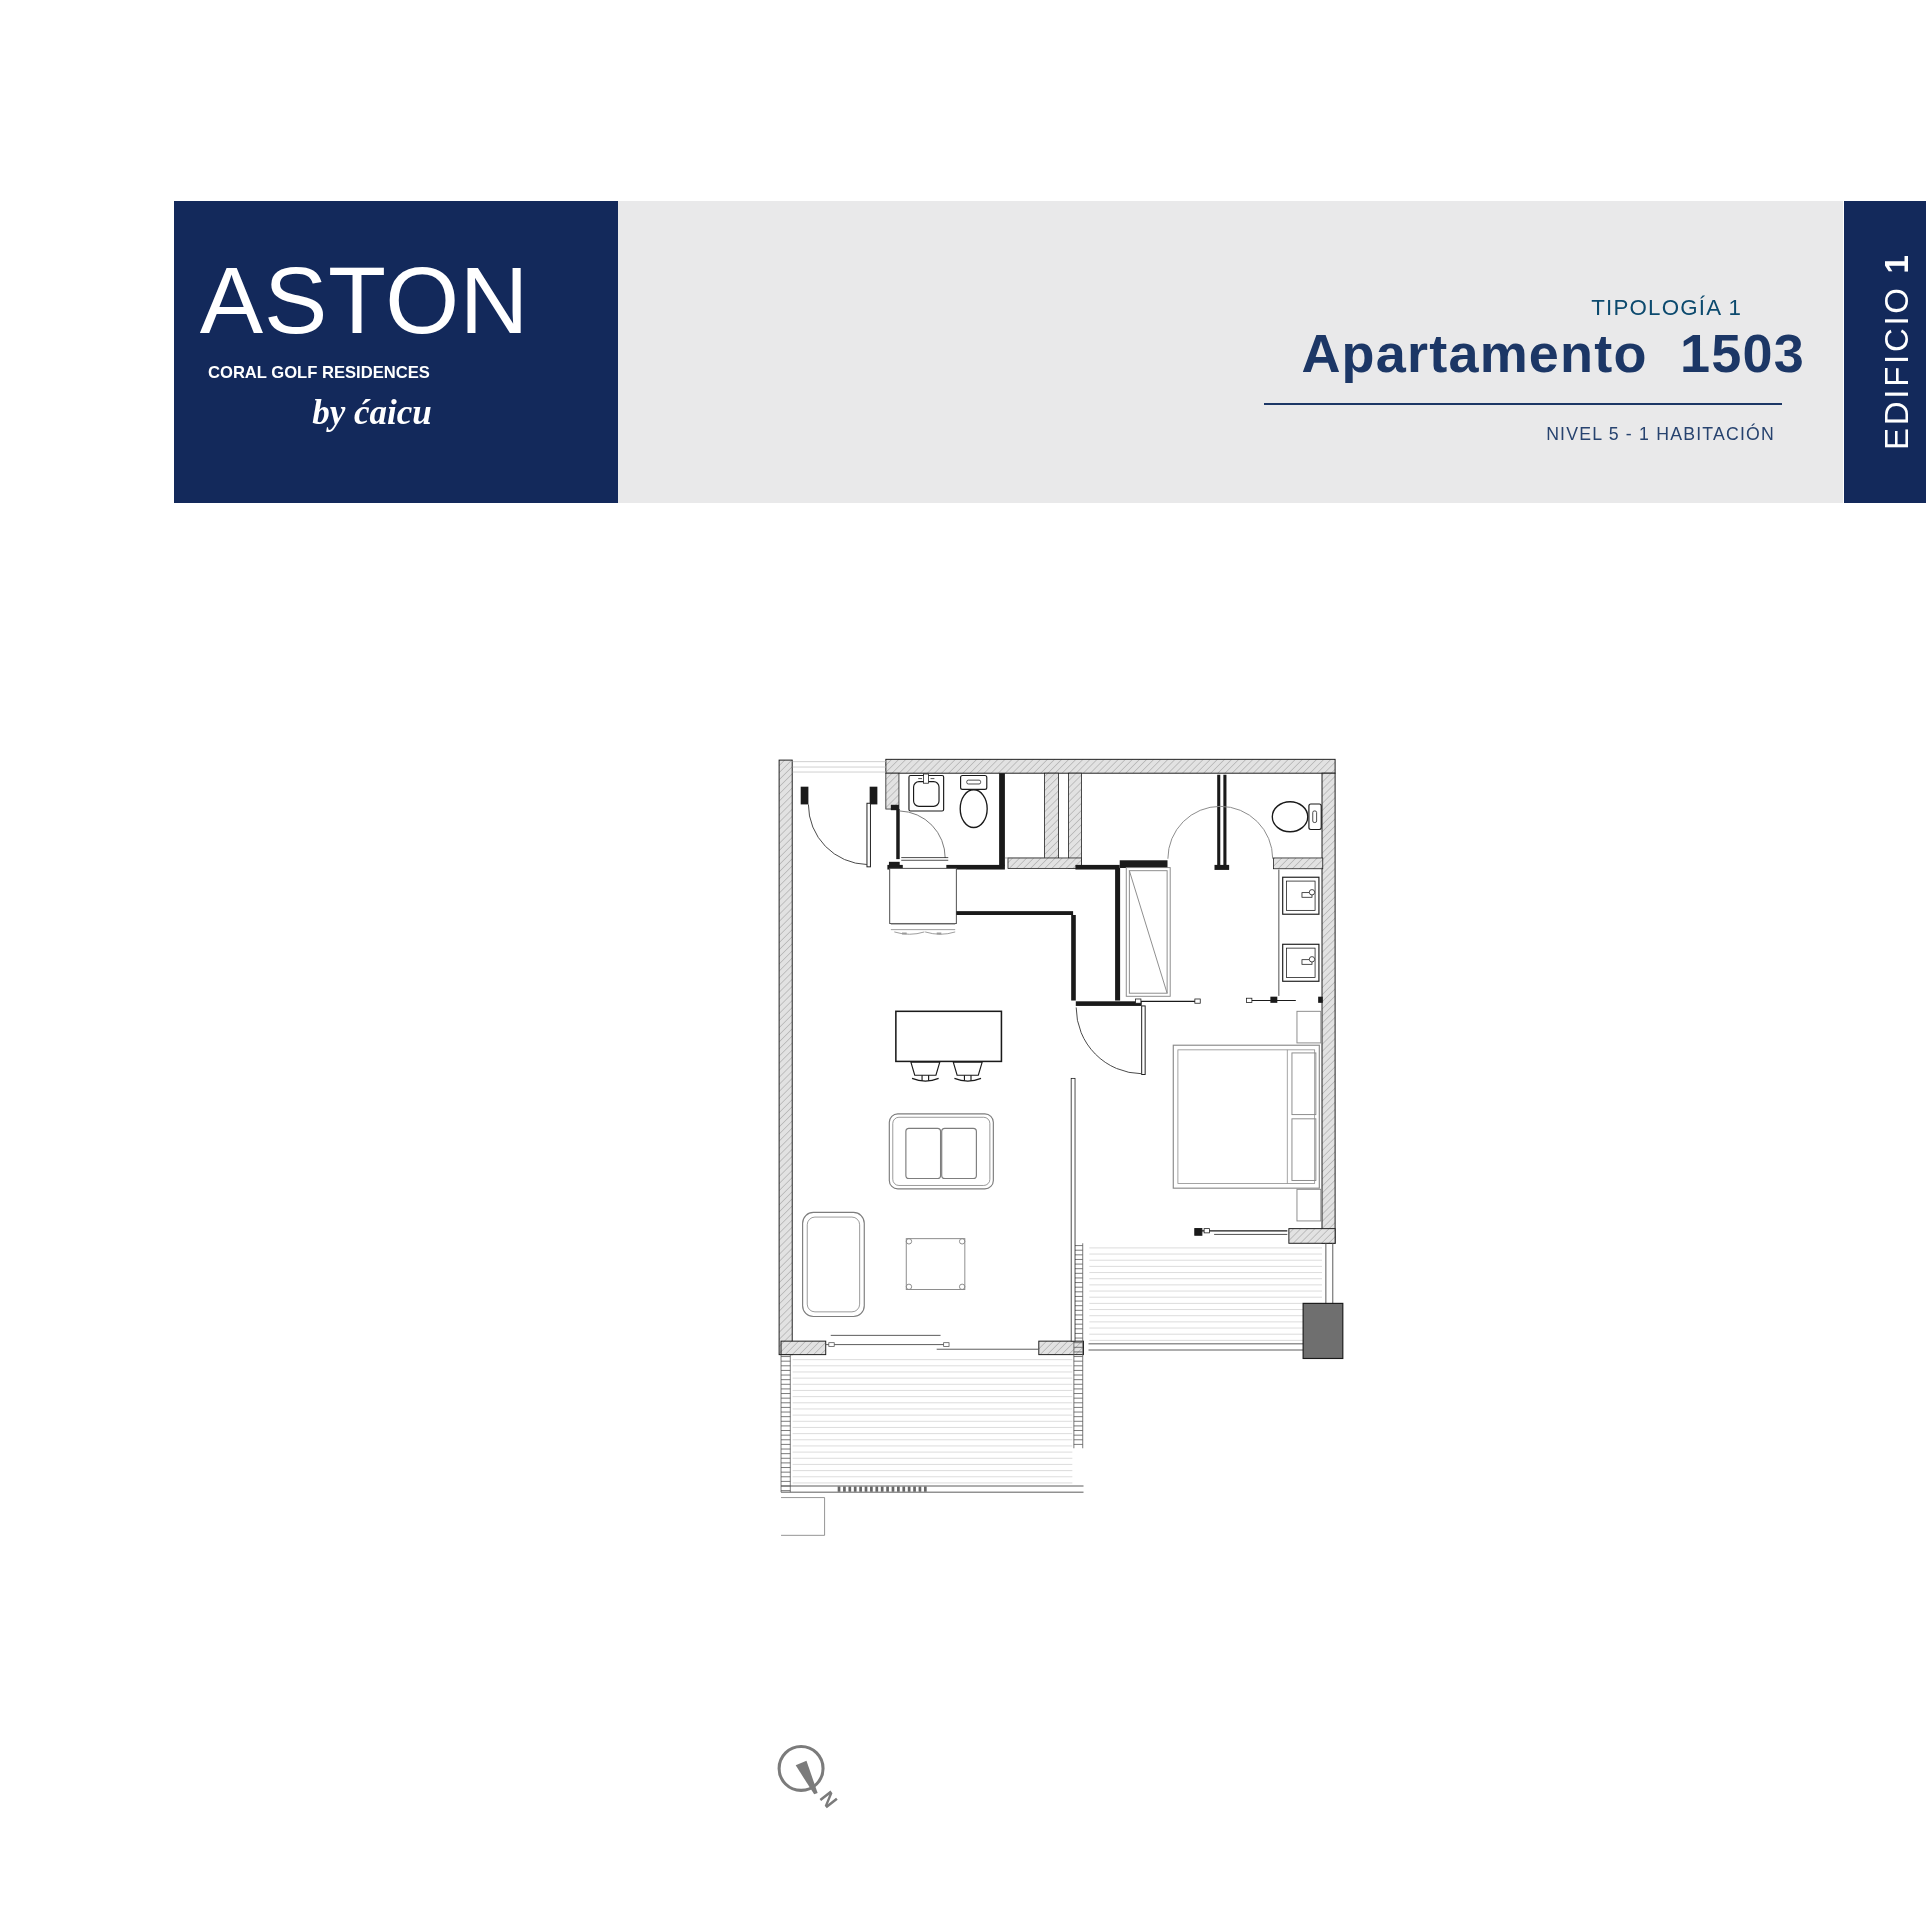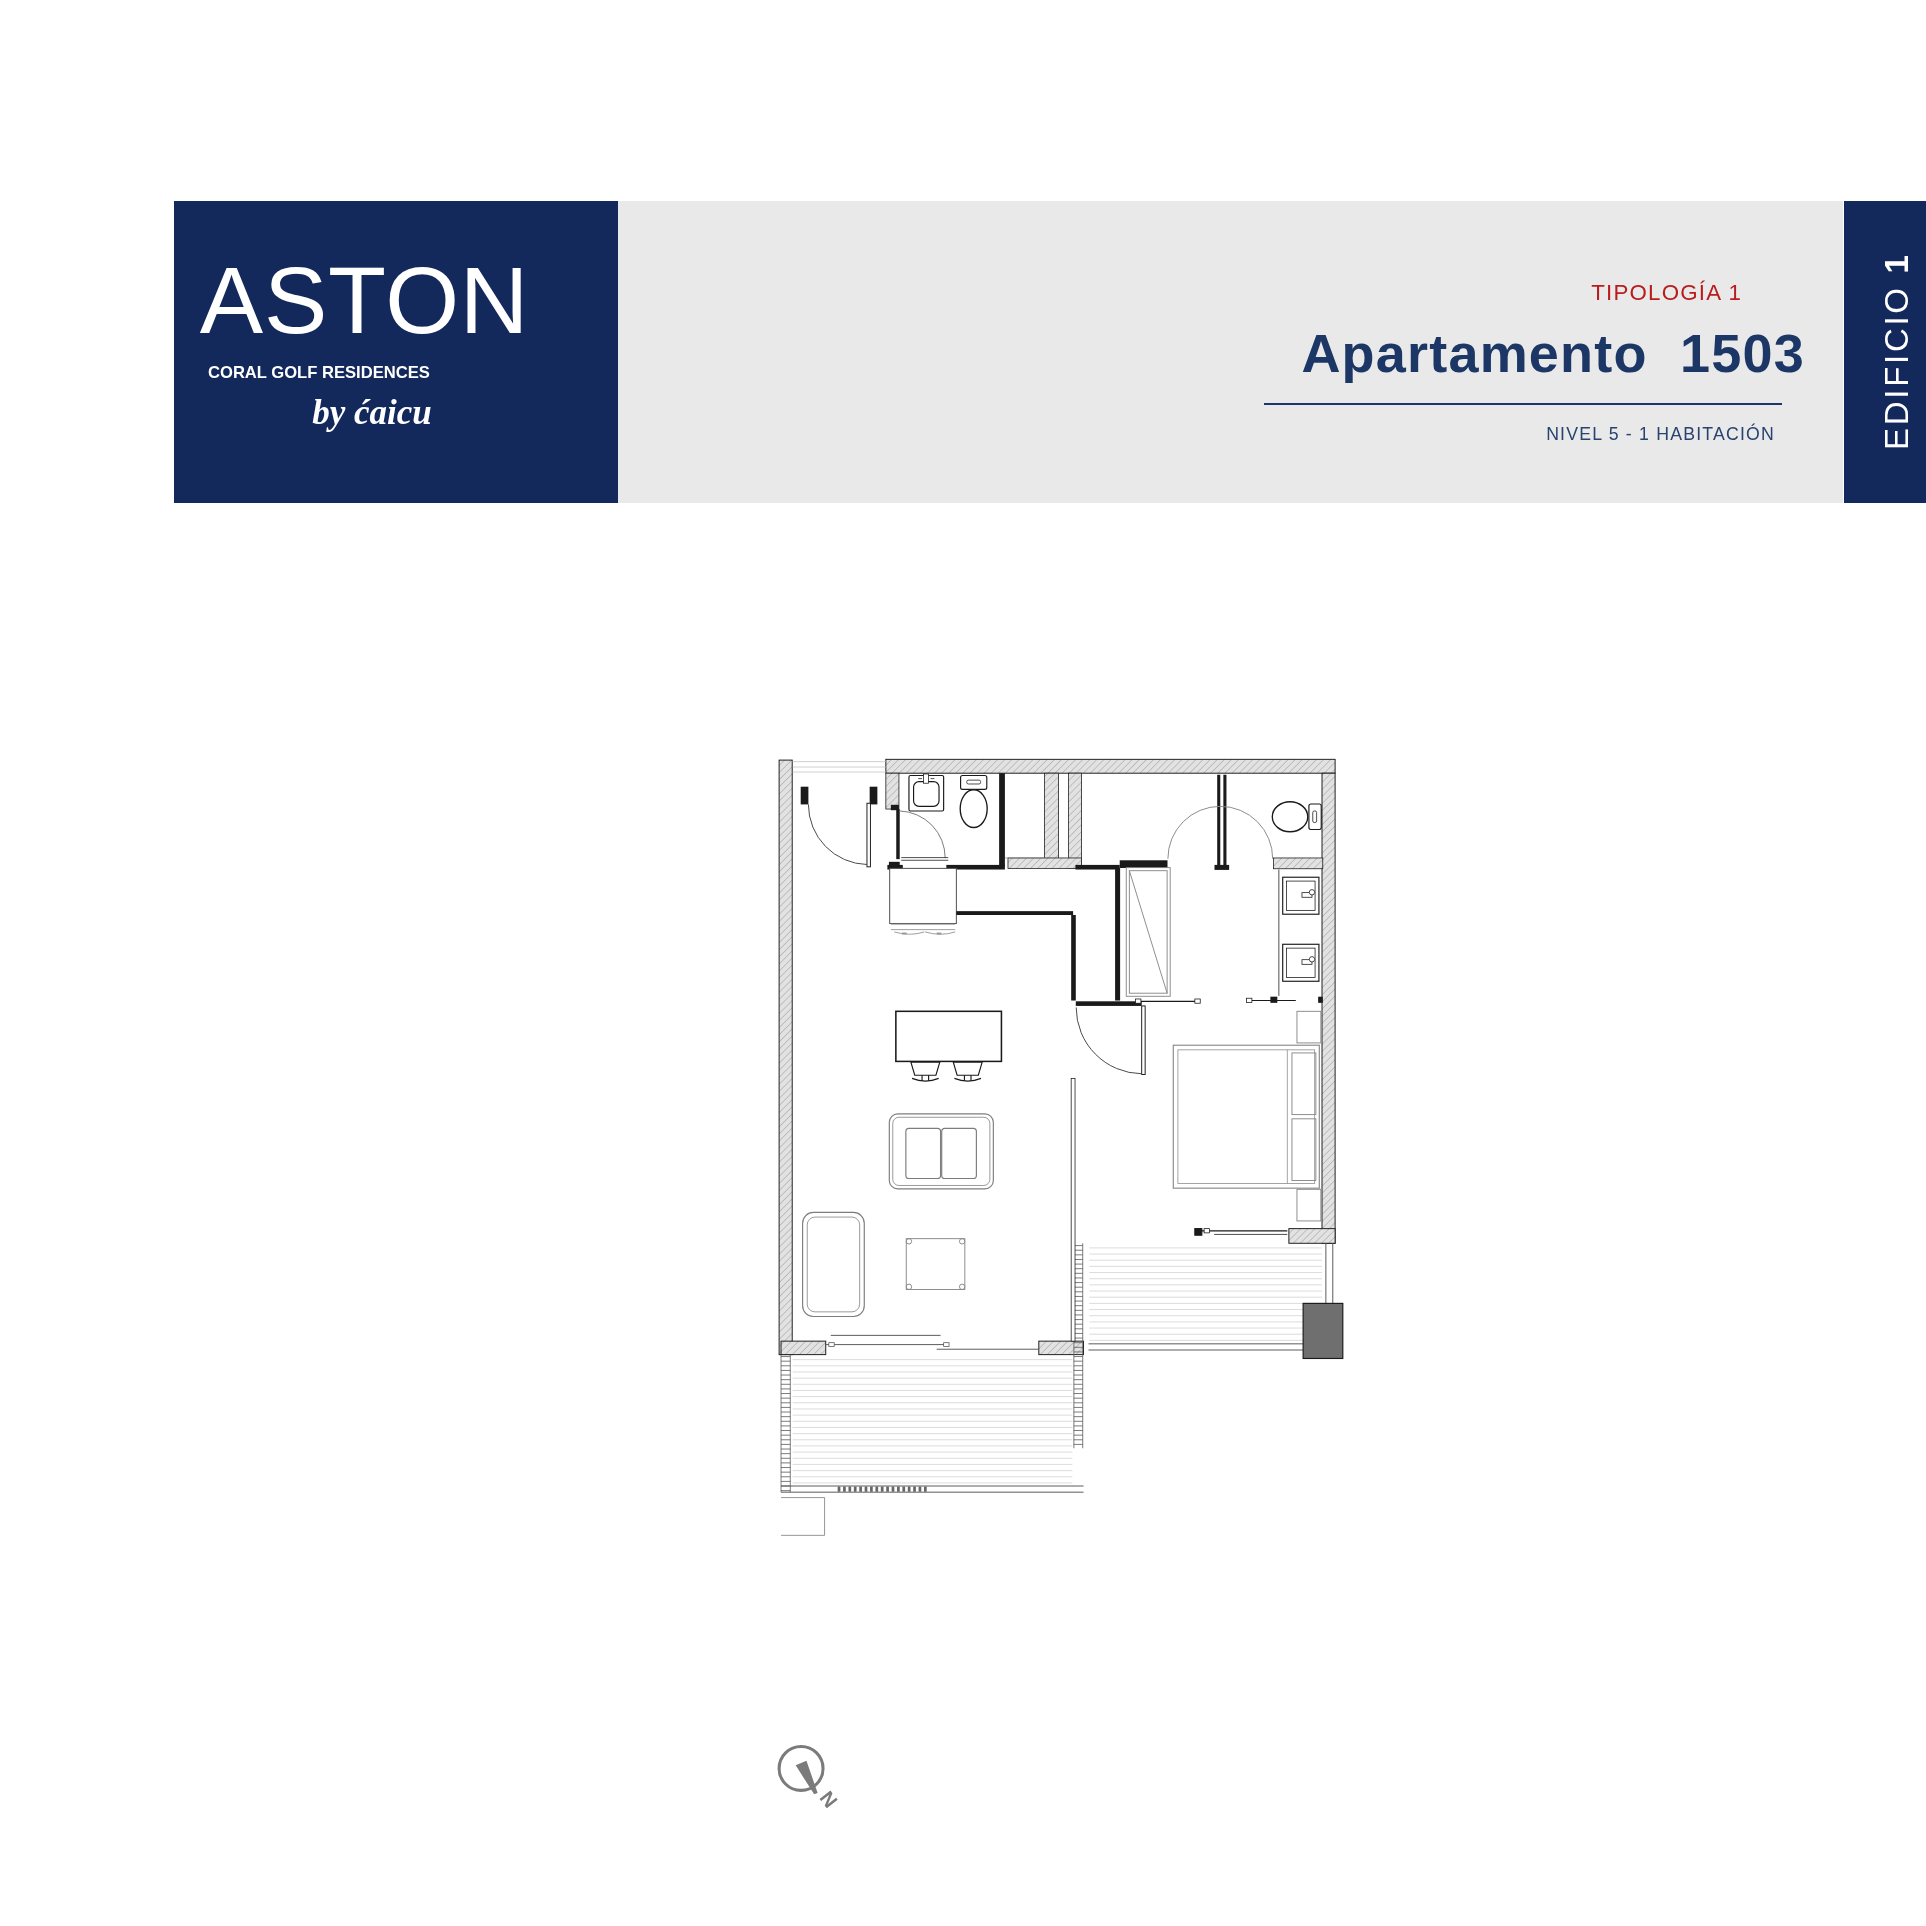--- a/index.html
+++ b/index.html
@@ -12,21 +12,21 @@
 <div class="abs" style="left:174px;top:201px;width:444px;height:302px;background:#13295b;"></div>
 
 <div class="abs" style="left:174px;top:253px;width:381px;text-align:center;color:#fff;font-size:95px;font-weight:400;letter-spacing:0.8px;line-height:1;">ASTON</div>
 
 <div class="abs" style="left:208px;top:365px;width:444px;text-align:left;color:#fff;font-size:16.6px;font-weight:700;letter-spacing:0px;line-height:1;">CORAL GOLF RESIDENCES</div>
 
 <div class="abs" style="left:174px;top:395px;width:396px;text-align:center;color:#fff;font-size:35px;font-family:'Liberation Serif',serif;font-style:italic;font-weight:700;line-height:1;">by ćaicu</div>
 
 <div class="abs" style="left:618px;top:201px;width:1225px;height:302px;background:#e9e9ea;"></div>
 
-<div class="abs" style="right:1021px;top:282px;color:#b91c1c;font-size:22.3px;letter-spacing:1.2px;line-height:1;">TIPOLOGÍA 1</div>
+<div class="abs" style="right:1021px;top:297px;color:#0c4a6e;font-size:22.3px;letter-spacing:1.2px;line-height:1;">TIPOLOGÍA 1</div>
 
 <div class="abs" style="right:958px;top:326px;color:#1c3766;font-size:54px;font-weight:700;letter-spacing:1.2px;line-height:1;margin-left:21px;">Apartamento&nbsp;&nbsp;1503</div>
 
 <div class="abs" style="left:1264px;top:403px;width:518px;height:1.5px;background:#1c3766;"></div>
 
 <div class="abs" style="right:988px;top:426px;color:#27436f;font-size:17.7px;letter-spacing:1.2px;line-height:1;">NIVEL 5 - 1 HABITACIÓN</div>
 
 <div class="abs" style="left:1844px;top:201px;width:105px;height:302px;background:#13295b;"></div>
 
 <div class="abs" style="left:1844px;top:201px;width:105px;height:302px;display:flex;align-items:center;justify-content:center;">

